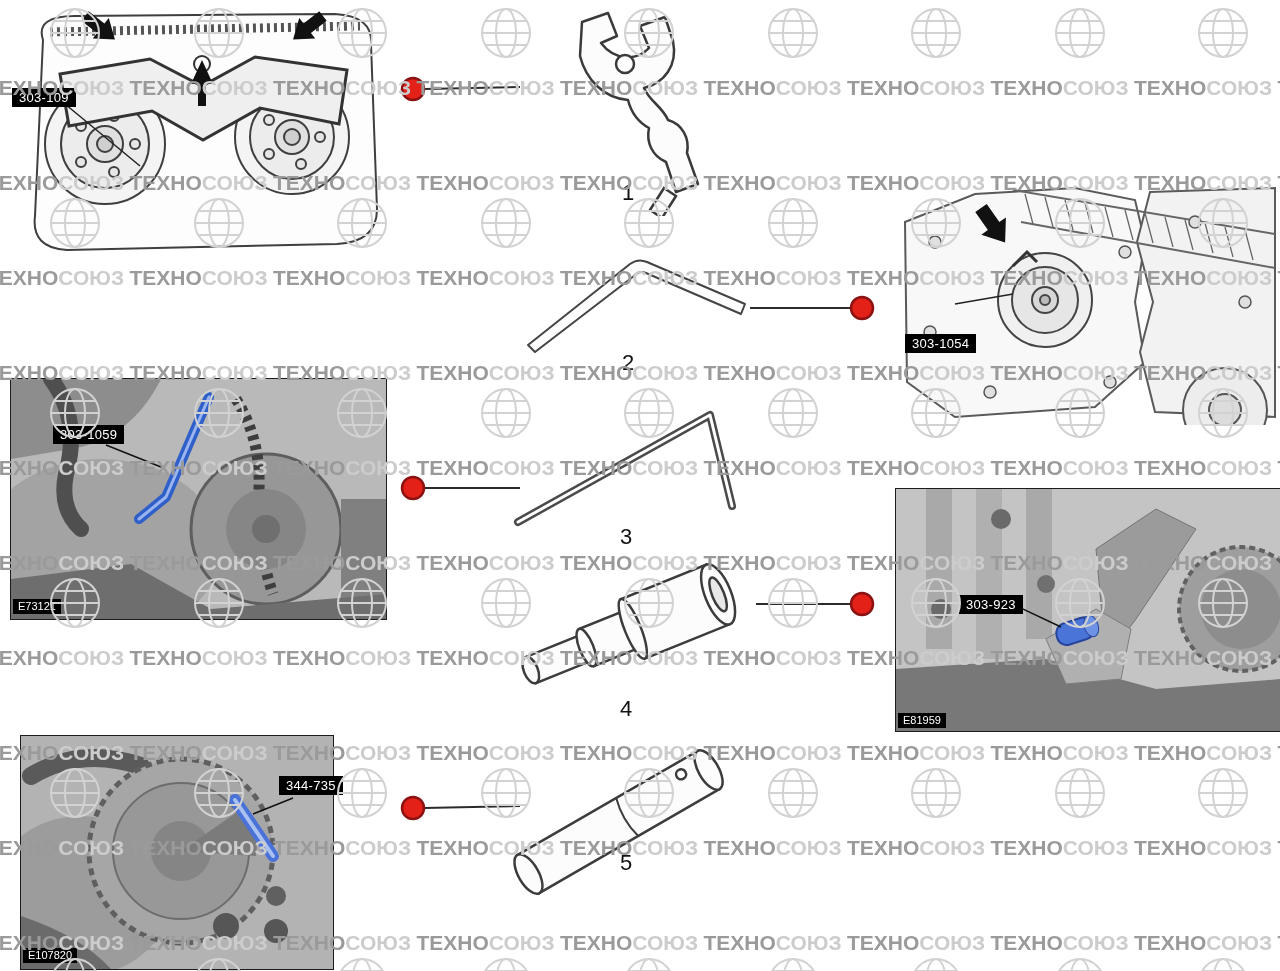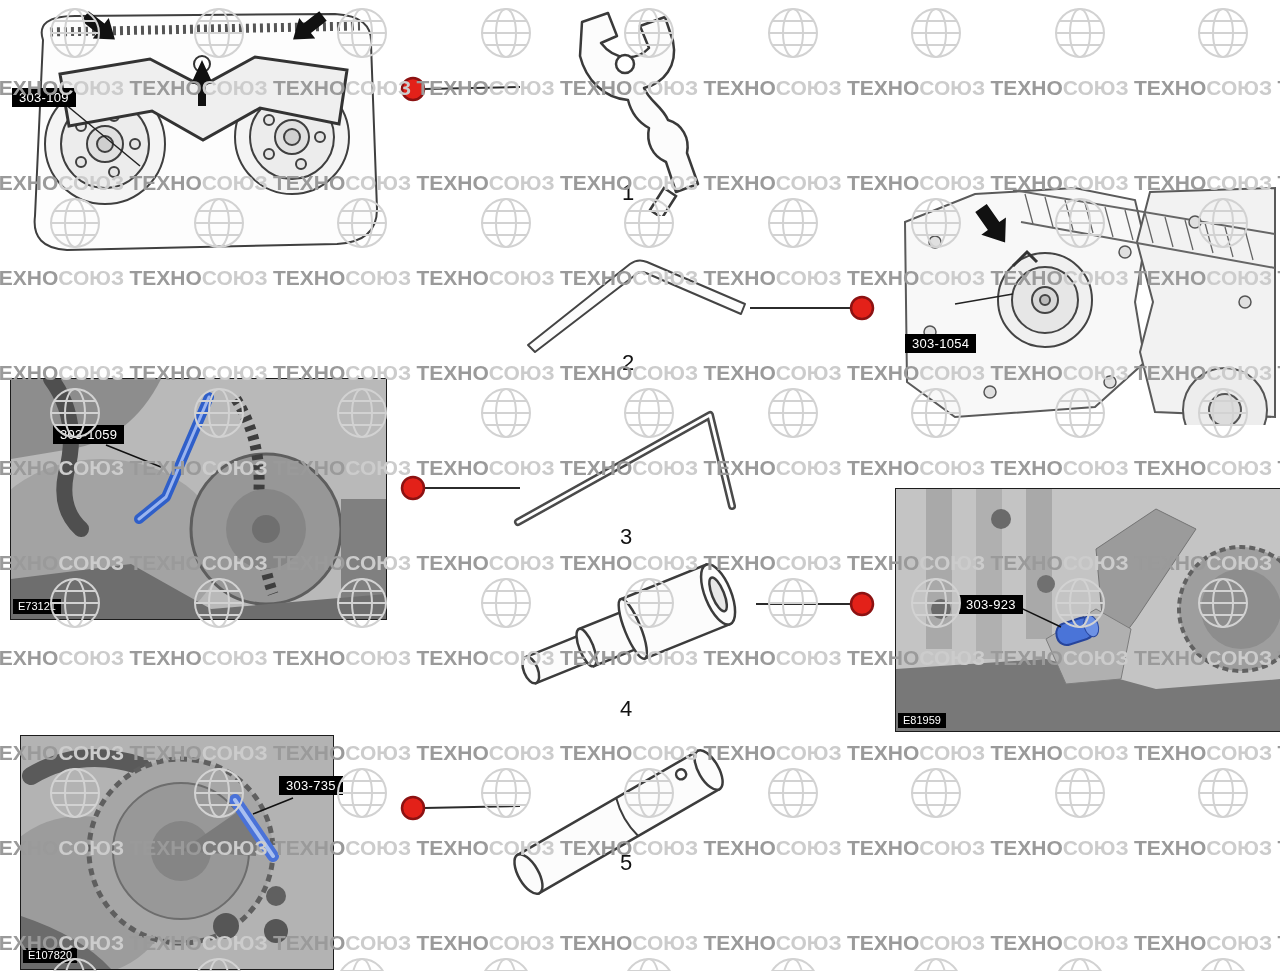--- a/index.html
+++ b/index.html
@@ -158,21 +158,21 @@
       <circle cx="160" cy="115" r="30" fill="#858585"></circle>
       <path d="M160,115 L225,70 A80,80 0 0 1 235,120 Z" fill="#7b7b7b"></path>
       <circle cx="205" cy="190" r="13" fill="#565656"></circle>
       <circle cx="255" cy="195" r="12" fill="#565656"></circle>
       <circle cx="255" cy="160" r="10" fill="#606060"></circle>
       <path d="M0,180 Q60,200 90,233 L0,233 Z" fill="#6b6b6b"></path>
       <path d="M214,64 L252,120" stroke="#4a72d8" stroke-width="12" stroke-linecap="round"></path>
       <path d="M214,64 L252,120" stroke="#a9c0f0" stroke-width="4" stroke-linecap="round"></path>
       <path d="M272,62 L232,78" stroke="#111" stroke-width="1.5" fill="none"></path>
     </svg>
-    <div class="tool-label" style="left:258px;top:40px;">303-735</div>
+    <div class="tool-label" style="left:258px;top:40px;">344-735</div>
     <div class="image-code" style="left:2px;top:212px;">E107820</div>
   </div>
 
   <div class="tool" style="left:552px;top:6px;width:175px;height:210px;">
     <svg viewBox="0 0 175 210">
       <path d="M30,16 L56,7 L65,30 L49,37 C62,54 84,56 97,42 L88,20 L113,11 L121,35
                C126,60 112,77 92,82 C98,96 110,100 116,114 C130,118 138,132 135,147
                L146,178 L124,186 L114,156 C100,150 94,136 97,122 C86,116 79,106 76,94
                C52,92 34,74 28,50 Z" fill="#fcfcfc" stroke="#3a3a3a" stroke-width="2.5" stroke-linejoin="round"></path>
       <polygon points="112,182 98,204 110,212 124,190" fill="#fcfcfc" stroke="#3a3a3a" stroke-width="2.5"></polygon>

